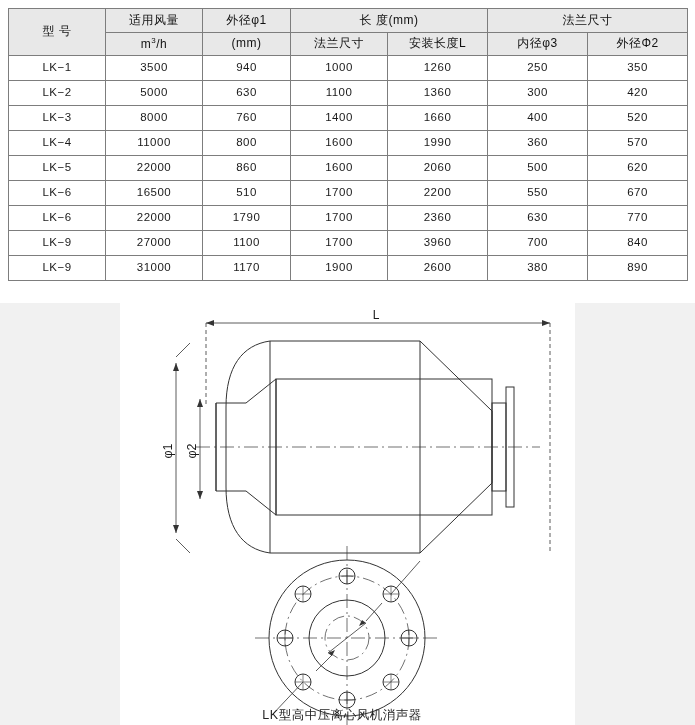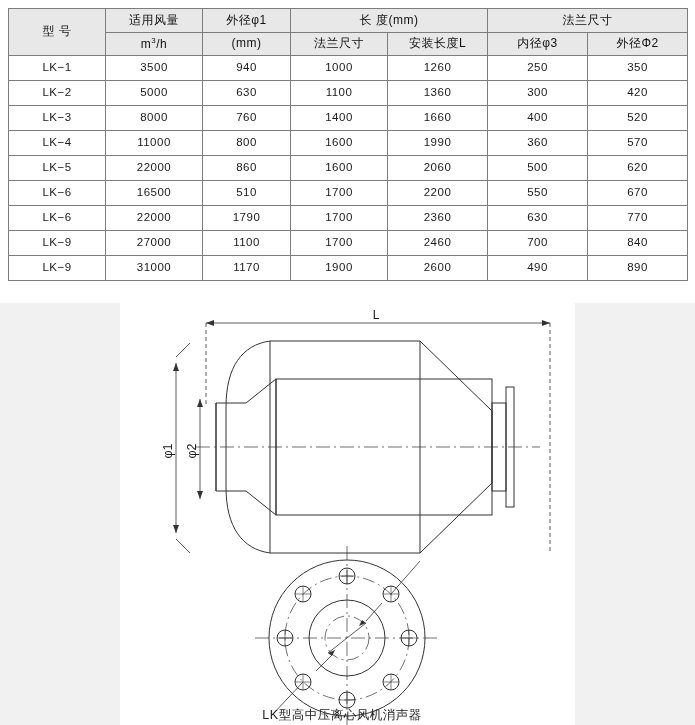--- a/index.html
+++ b/index.html
@@ -196,31 +196,31 @@
           <td>1700</td>
           <td>2360</td>
           <td>630</td>
           <td>770</td>
         </tr>
         <tr>
           <td class="model-cell">LK−9</td>
           <td>27000</td>
           <td>1100</td>
           <td>1700</td>
-          <td>2460</td>
+          <td>3960</td>
           <td>700</td>
           <td>840</td>
         </tr>
         <tr>
           <td class="model-cell">LK−9</td>
           <td>31000</td>
           <td>1170</td>
           <td>1900</td>
           <td>2600</td>
-          <td>490</td>
+          <td>380</td>
           <td>890</td>
         </tr>
       </tbody>
     </table>
   </div>
 
   <div class="figure-area">
     <div class="figure-card">
 
       <svg class="draw" width="455" height="425" viewBox="0 0 455 425">

